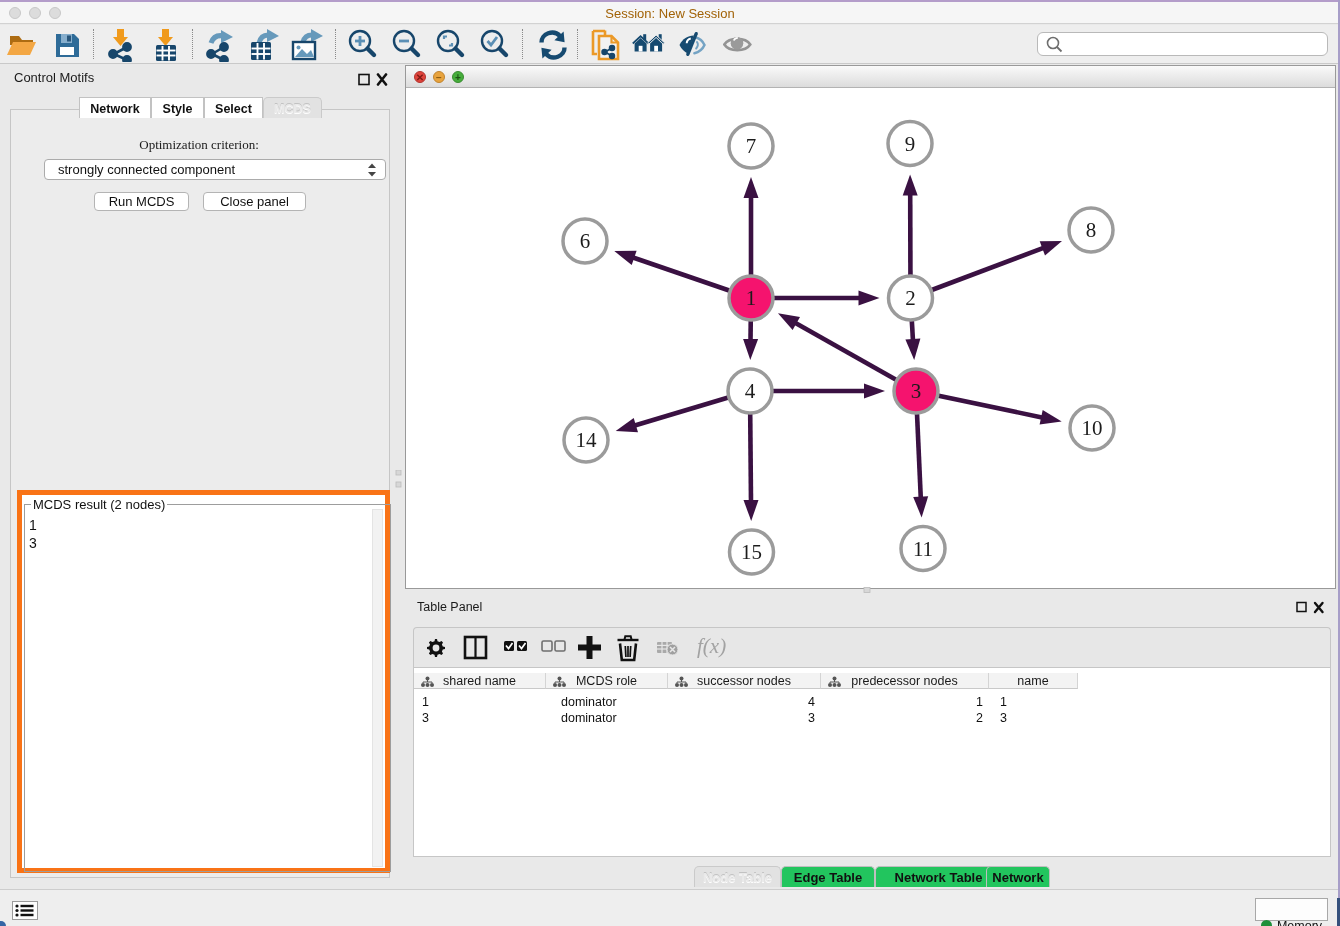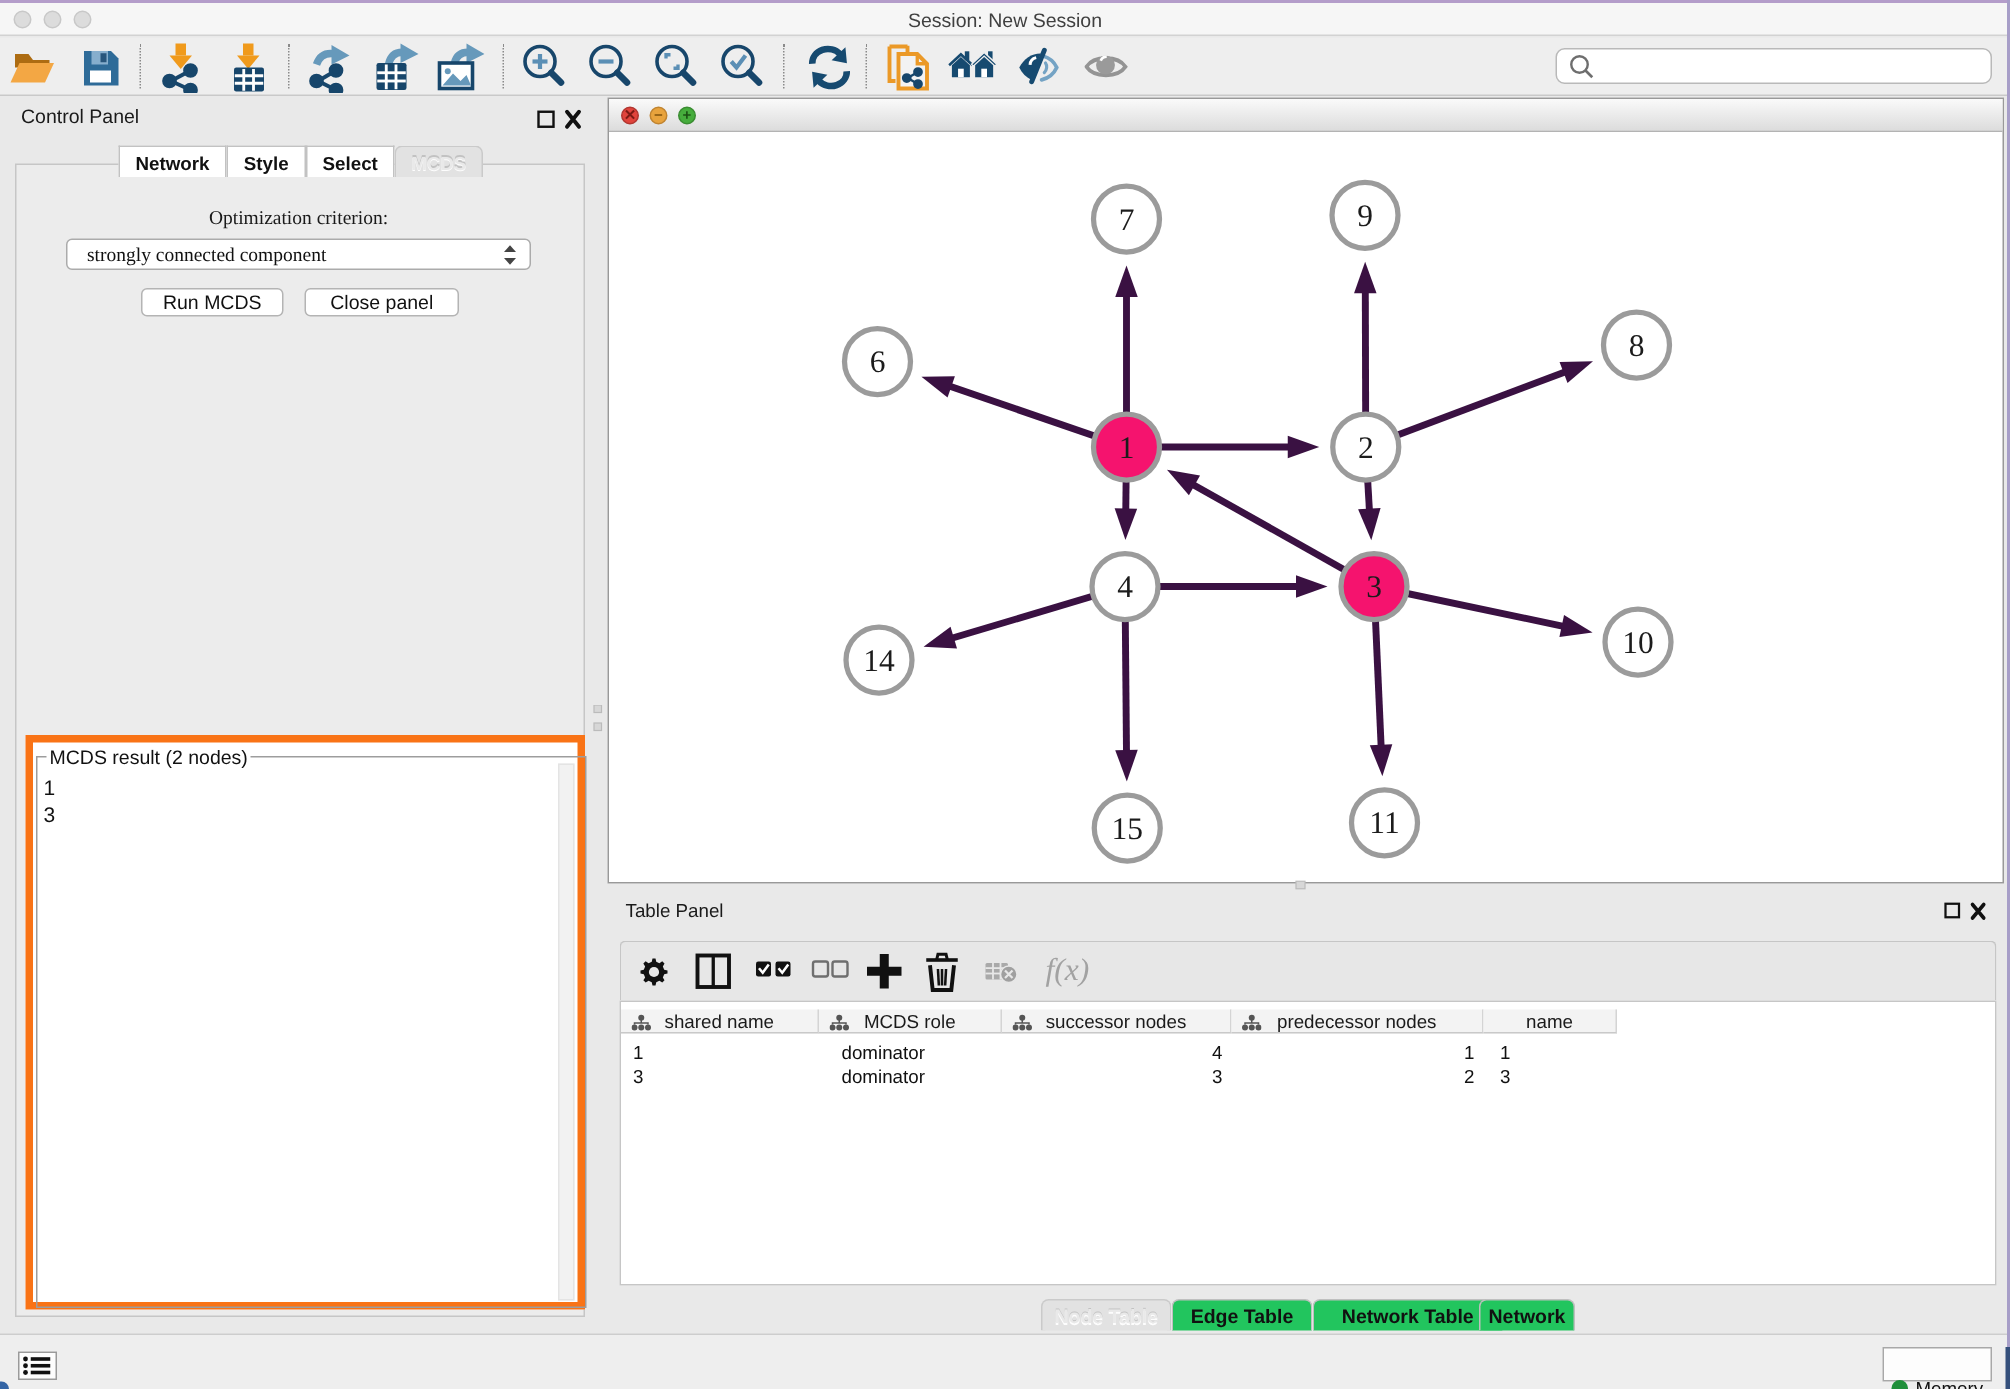--- a/index.html
+++ b/index.html
@@ -4,33 +4,33 @@
 <style>
 * { margin:0; padding:0; box-sizing:border-box; }
 html,body { width:1340px; height:926px; overflow:hidden; }
 body { font-family:"Liberation Sans", sans-serif; background:#e9e9e9; position:relative; }
 .abs { position:absolute; }
 
 #topline { left:0; top:0; width:1340px; height:2px; background:#b49dca; }
 #rightline { right:0; top:0; width:2px; height:898px; background:#a79ec8; z-index:9; }
 #titlebar { left:0; top:2px; width:1340px; height:22px; background:#f6f6f6; border-bottom:1px solid #d2d2d2; }
 .tl-dot { position:absolute; top:5px; width:12px; height:12px; border-radius:50%; background:#dcdcdc; border:1px solid #c8c8c8; }
-#title-text { left:0; top:6px; width:1340px; text-align:center; font-size:13px; color:#404040; }
+#title-text { left:0; top:6px; width:1340px; text-align:center; font-size:13px; color:#a16207; }
 
 #toolbar { left:0; top:25px; width:1340px; height:39px; background:#eeeeee; border-bottom:1px solid #c9c9c9; }
 .tsep { position:absolute; top:4px; height:30px; width:1px; border-left:1px dotted #8a8a8a; }
 .ticon { position:absolute; top:3px; }
 #searchbox { position:absolute; left:1037px; top:7px; width:291px; height:24px; background:#fff; border:1px solid #b9b9b9; border-radius:6px; }
 
 #cp-title { left:14px; top:70px; font-size:13px; color:#1a1a1a; }
 #cp-body { left:10px; top:109px; width:380px; height:769px; background:#ececec; border:1px solid #c6c6c6; }
 .tab { position:absolute; top:97px; height:21px; background:#fff; border:1px solid #c2c2c2; border-bottom:none; font-size:12.5px; font-weight:bold; text-align:center; color:#111; padding-top:4px; }
 #tab-mcds { background:#e2e2e2; color:#e9e9e9; text-shadow:0 1px 0 #fdfdfd, 0 -1px 0 #c2c2c2; border-radius:5px 5px 0 0; border-color:#cacaca; }
 #opt-label { left:44px; top:137px; width:310px; text-align:center; font-size:13px; color:#1a1a1a;font-family:Liberation Serif, serif; }
-#dropdown { left:44px; top:159px; width:310px; height:21px; background:#fff; border:1px solid #ababab; border-radius:4px; font-size:13px; color:#111; padding:2px 0 0 13px;font-family:Liberation Serif, serif; }
+#dropdown { left:44px; top:159px; width:342px; height:21px; background:#fff; border:1px solid #ababab; border-radius:4px; font-size:13px; color:#111; padding:2px 0 0 13px; }
 .btn { position:absolute; top:192px; height:19px; background:#fff; border:1px solid #b4b4b4; border-radius:4px; font-size:13px; color:#111; text-align:center; padding-top:1px; }
 #mcds-box { left:17px; top:490px; width:373px; height:383px; background:#fff; border:5px solid #f97316; }
 #mcds-fieldset { position:absolute; left:2px; top:9px; width:367px; height:368px; border:1px solid #9d9d9d; }
 #mcds-legend { position:absolute; left:6px; top:-8px; background:#fff; font-size:13px; color:#111; padding:0 2px; }
 #mcds-scroll { position:absolute; right:7px; top:4px; width:11px; height:358px; background:#f2f2f2; border:1px solid #e4e4e4; }
 
 #netwin { left:405px; top:65px; width:931px; height:524px; background:#fff; border:1px solid #999; }
 #net-titlebar { position:absolute; left:0; top:0; width:929px; height:22px; background:linear-gradient(#fafafa,#dcdcdc); border-bottom:1px solid #b3b3b3; }
 .mac-dot { position:absolute; top:5px; width:12px; height:12px; border-radius:50%; font-size:10px; line-height:11px; text-align:center; font-weight:bold; }
 #net-title { position:absolute; left:0; top:4px; width:929px; text-align:center; font-size:13px; font-weight:bold; color:#1a1a1a; }
@@ -202,21 +202,21 @@
   <path d="M10.8 12.5 A4.5 4.5 0 0 1 14.8 9.8" stroke="#ffffff" stroke-width="1.8" fill="none"></path>
 </svg></div>
 <div id="searchbox">
       <svg width="22" height="22" viewBox="0 0 22 22" style="position:absolute;left:6px;top:1px">
   <circle cx="9" cy="9" r="5.5" stroke="#6e6e6e" stroke-width="1.6" fill="none"></circle>
   <line x1="13" y1="13" x2="17.5" y2="17.5" stroke="#6e6e6e" stroke-width="1.8"></line>
 </svg>
     </div>
 </div>
 
-<div id="cp-title" class="abs">Control Panel</div>
+<div id="cp-title" class="abs">Control Motifs</div>
 <svg class="abs" style="left:358px;top:73px" width="34" height="14" viewBox="0 0 34 14">
   <rect x="1" y="1.5" width="10" height="10" fill="none" stroke="#111" stroke-width="1.6"></rect>
   <path d="M20 1.5 L28 11.5 M28 1.5 L20 11.5" stroke="#111" stroke-width="2.6" stroke-linecap="round"></path>
 </svg>
 <div id="cp-body" class="abs"></div>
 <div class="tab abs" style="left:79px;width:72px">Network</div>
 <div class="tab abs" style="left:151px;width:53px">Style</div>
 <div class="tab abs" style="left:204px;width:59px">Select</div>
 <div class="tab abs" id="tab-mcds" style="left:263px;width:59px">MCDS</div>
 <div id="opt-label" class="abs">Optimization criterion:</div>

